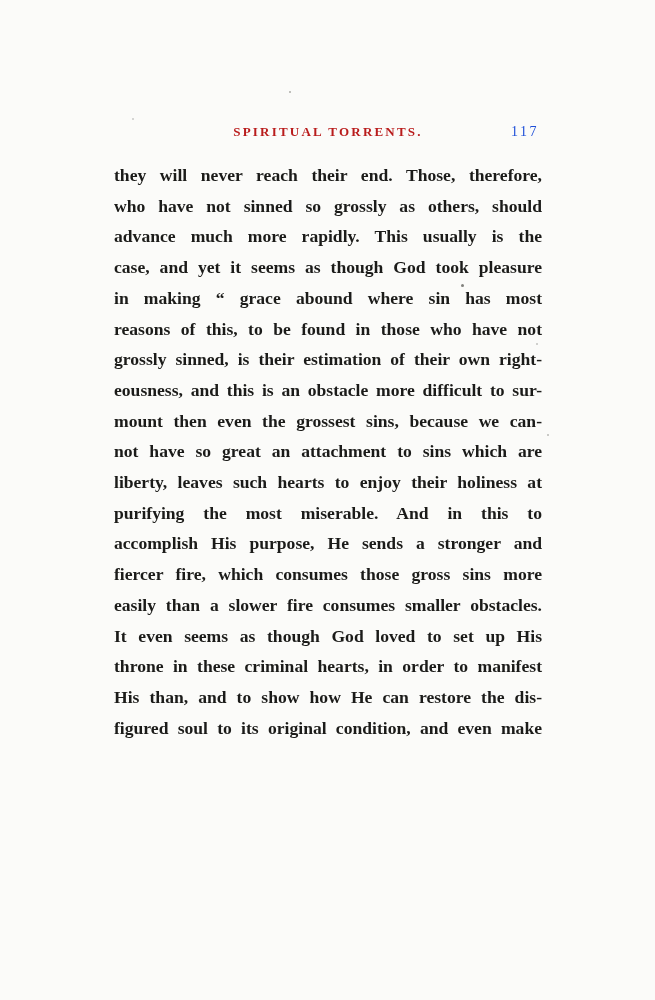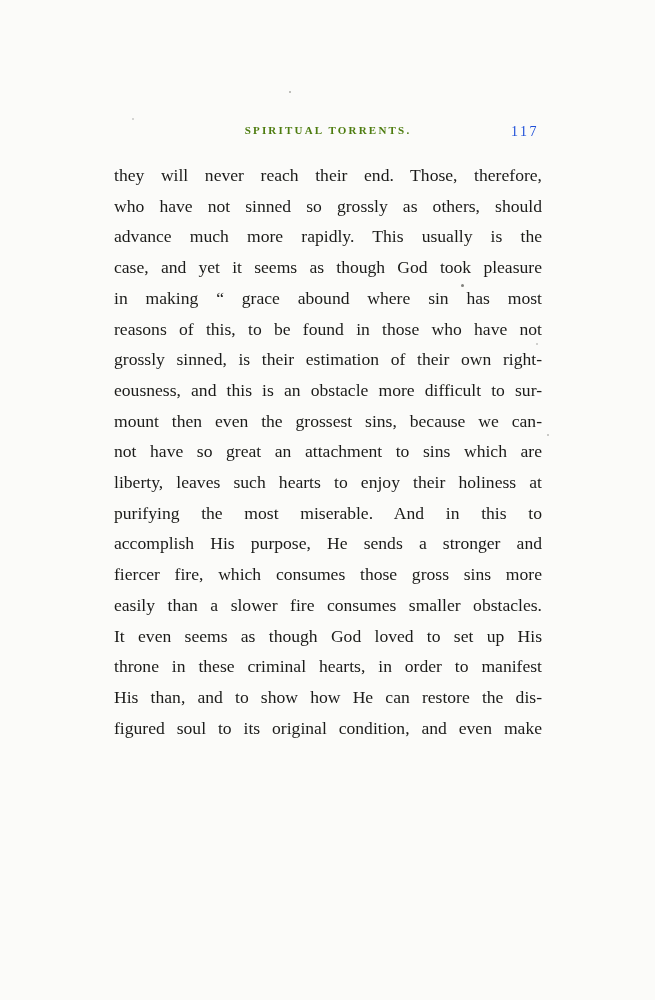--- a/index.html
+++ b/index.html
@@ -22,39 +22,40 @@
     top: 124px;
     left: 115px;
     width: 426px;
     height: 18px;
   }
   .running-title {
     position: absolute;
     left: 0;
     right: 0;
     text-align: center;
-    font-size: 11px;
+    font-size: 13px;
     font-weight: bold;
     letter-spacing: 2.2px;
-    color: #4d7c0f;
+    color: #b91c1c;
     white-space: nowrap;
   }
   .page-number {
     position: absolute;
     right: 2px;
     top: 0;
     font-size: 14px;
     letter-spacing: 2.5px;
     color: #1d4ed8;
   }
   .page-body {
     position: absolute;
     top: 160px;
     left: 114px;
     width: 428px;
+    font-weight: bold;
   }
   .text-line {
     font-size: 17.6px;
     line-height: 30.7px;
     text-align: justify;
     text-align-last: justify;
     -moz-text-align-last: justify;
     text-justify: inter-word;
     color: #1b1b19;
     white-space: normal;

